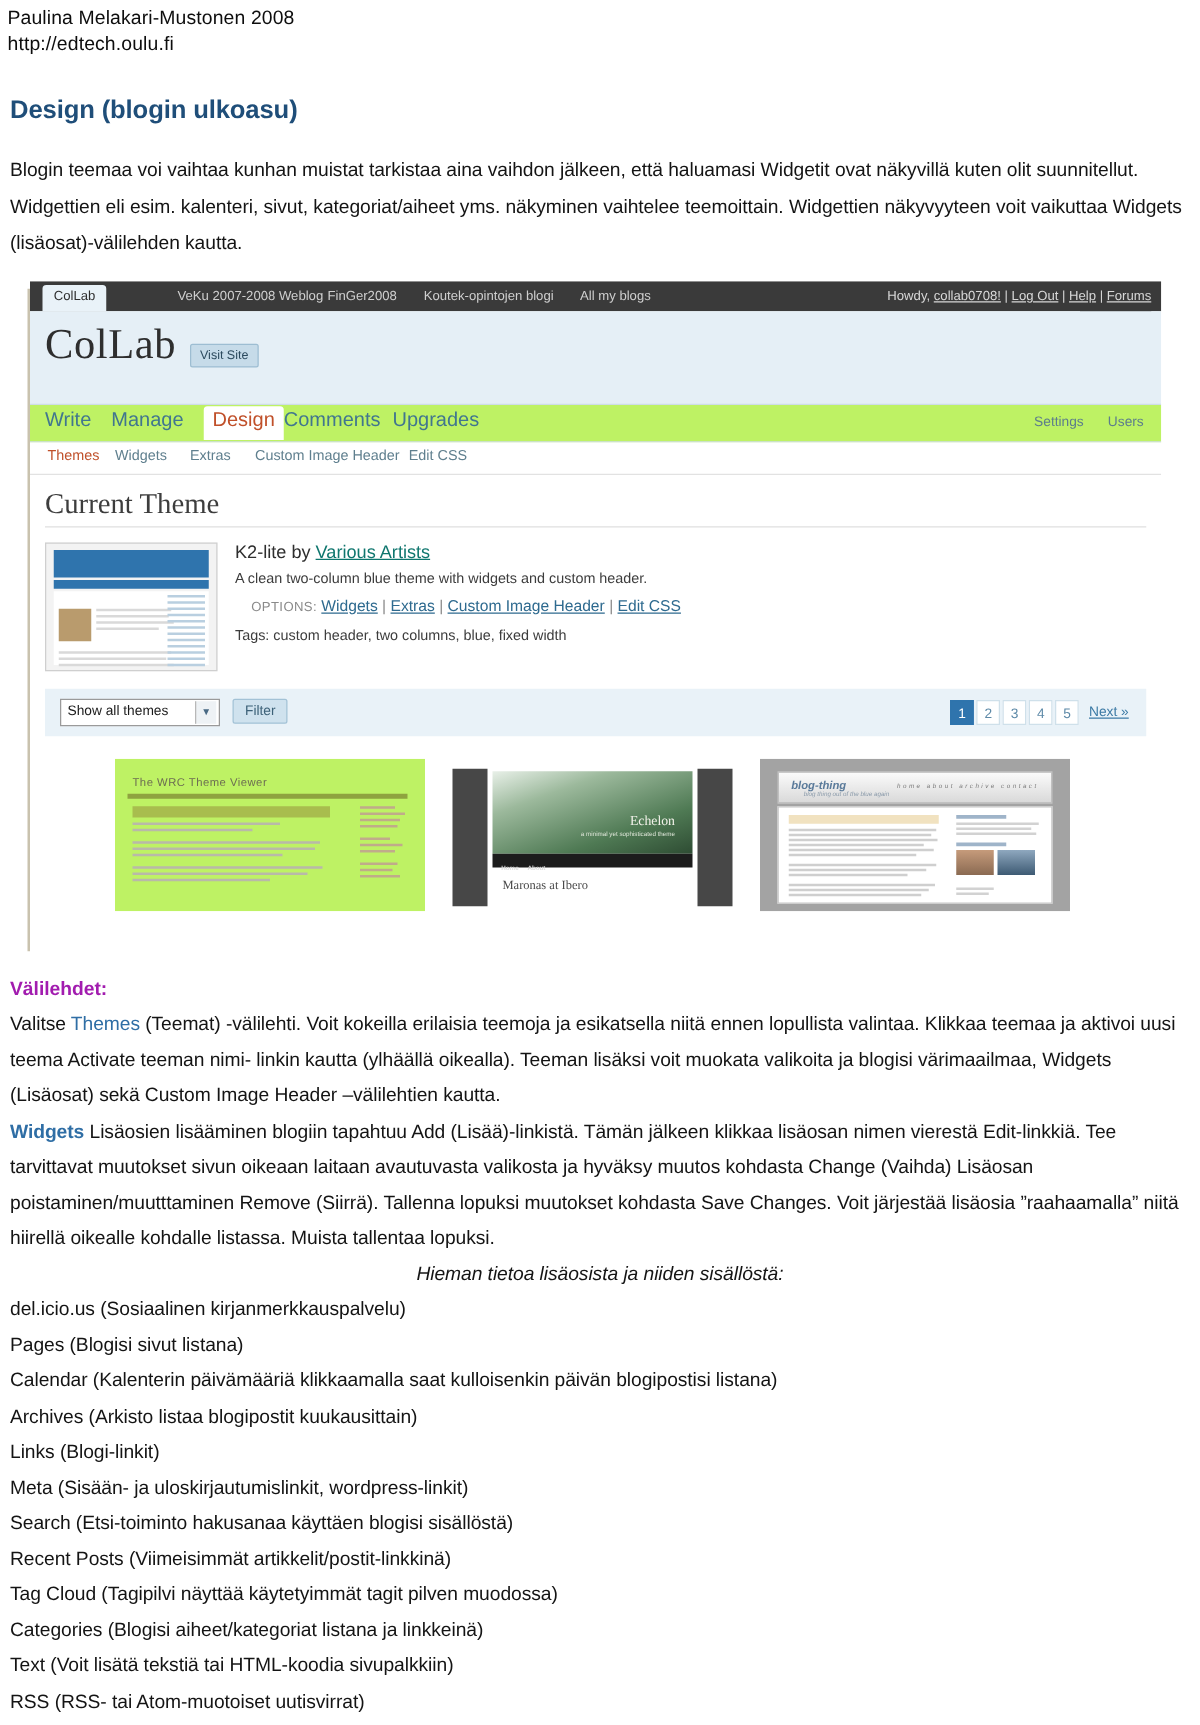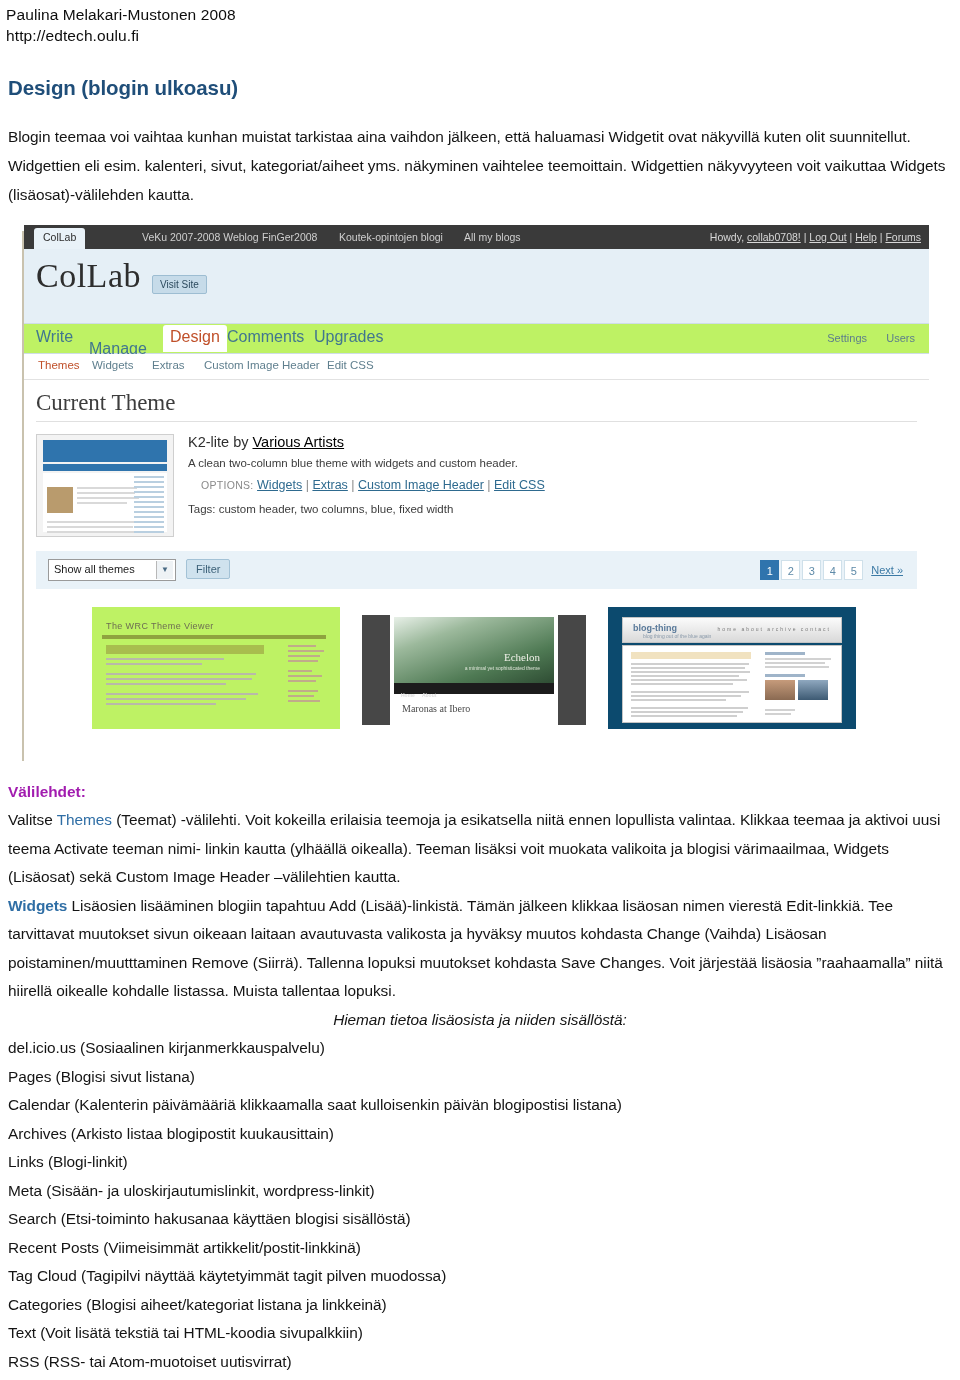--- a/index.html
+++ b/index.html
@@ -203,21 +203,21 @@
   .ct-thumb .th-hd { height: 22px; margin: 5px 6px 0 6px; background: #2f74ad; }
   .ct-thumb .th-bar { height: 7px; margin: 2px 6px 0 6px; background: #2f74ad; }
   .ct-thumb .th-body { position: absolute; left: 6px; top: 38px; right: 6px; bottom: 4px; background: #ffffff; }
   .ct-thumb .th-img { position: absolute; left: 4px; top: 14px; width: 26px; height: 26px; background: #b99b6d; }
   .ct-thumb .th-l { position: absolute; height: 2px; background: #d9d9d9; }
   .ct-thumb .th-side { position: absolute; right: 3px; top: 3px; width: 30px; bottom: 3px; }
   .ct-thumb .th-sl { height: 2px; background: #b9cfe0; margin-bottom: 3px; }
 
   .ct-info { position: absolute; left: 164px; top: 0; right: 10px; }
   .ct-title { font-size: 14.5px; color: #2e2e2e; }
-  .ct-title a { color: #000000; }
+  .ct-title a { color: #0f766e; }
   .ct-desc { font-size: 11.5px; color: #3c3c3c; margin-top: 7px; }
   .ct-opts { font-size: 12.5px; margin-top: 9px; color: #8a8a8a; }
   .ct-opts .lab { font-size: 10.5px; letter-spacing: .3px; margin-left: 13px; }
   .ct-opts a { color: #2e6a8f; text-decoration: underline; }
   .ct-opts .sep { color: #8a8a8a; }
   .ct-tags { font-size: 11.5px; color: #3c3c3c; margin-top: 11px; }
 
   
   .avail-bar {
     position: relative;
@@ -343,21 +343,21 @@
     position: absolute; left: 44px; right: 44px; top: 10px; height: 66px;
     background: linear-gradient(160deg, #e8f0e8 0%, #9cb99c 28%, #4f7a54 70%, #2e4c33 100%);
   }
   .p2 .hd .lg { position: absolute; right: 14px; bottom: 20px; font-family: "Liberation Serif", serif; font-size: 11px; color: #f2f2ea; }
   .p2 .hd .sub { position: absolute; right: 14px; bottom: 12px; font-size: 5px; color: #dfe6d9; }
   .p2 .nav { position: absolute; left: 44px; right: 44px; top: 76px; height: 11px; background: #1c1c1c; }
   .p2 .nav b { color: #dcdcdc; font-size: 5px; font-weight: bold; margin-left: 7px; line-height: 11px; display: inline-block; }
   .p2 .post { position: absolute; left: 52px; top: 96px; font-family: "Liberation Serif", serif; font-size: 10px; color: #4a4a4a; }
 
   
-  .p3 { width: 100%; height: 100%; background: #0c4a6e; position: relative; }
+  .p3 { width: 100%; height: 100%; background: #a3a3a3; position: relative; font-style: italic; }
   .p3 .hd { position: absolute; left: 14px; right: 14px; top: 10px; height: 26px; background: linear-gradient(#fbfbfb,#d9d9d9); border: 1px solid #c4c4c4; }
   .p3 .hd .lg { position: absolute; left: 10px; top: 5px; font-size: 9px; font-weight: bold; color: #5a7a9a; }
   .p3 .hd .sub { position: absolute; left: 20px; top: 15px; font-size: 5px; color: #8a9aaa; }
   .p3 .hd .mn { position: absolute; right: 10px; top: 8px; font-size: 5px; color: #7a7a7a; letter-spacing: 2px; }
   .p3 .body { position: absolute; left: 14px; right: 14px; top: 38px; bottom: 6px; background: #ffffff; border: 1px solid #c4c4c4; }
   .p3 .art { position: absolute; left: 8px; top: 6px; width: 120px; }
   .p3 .art .ah { height: 7px; background: #f1e2c0; margin-bottom: 4px; }
   .p3 .art .al { height: 2px; background: #cfcfcf; margin-bottom: 2px; }
   .p3 .sb { position: absolute; right: 8px; top: 6px; width: 68px; }
   .p3 .sb .sh { height: 3px; background: #9fb4c9; margin-bottom: 3px; width: 40px; }
@@ -422,21 +422,21 @@
     </div>
     <div class="support-tab">Support</div>
 
     <div class="masthead">
       <div class="brand">ColLab</div>
       <div class="visit-site">Visit Site</div>
     </div>
 
     <div class="primary-nav">
       <div class="item" style="left:12px;">Write</div>
-      <div class="item" style="left:65px;margin-top:12px;">Manage</div>
+      <div class="item" style="left:65px;">Manage</div>
       <div class="item current" style="left:139px;">Design</div>
       <div class="item" style="left:203px;">Comments</div>
       <div class="item" style="left:290px;">Upgrades</div>
       <div class="right-item" style="right:62px;">Settings</div>
       <div class="right-item" style="right:14px;">Users</div>
     </div>
 
     <div class="secondary-nav">
       <div class="sitem scurrent" style="left:14px;">Themes</div>
       <div class="sitem" style="left:68px;">Widgets</div>

